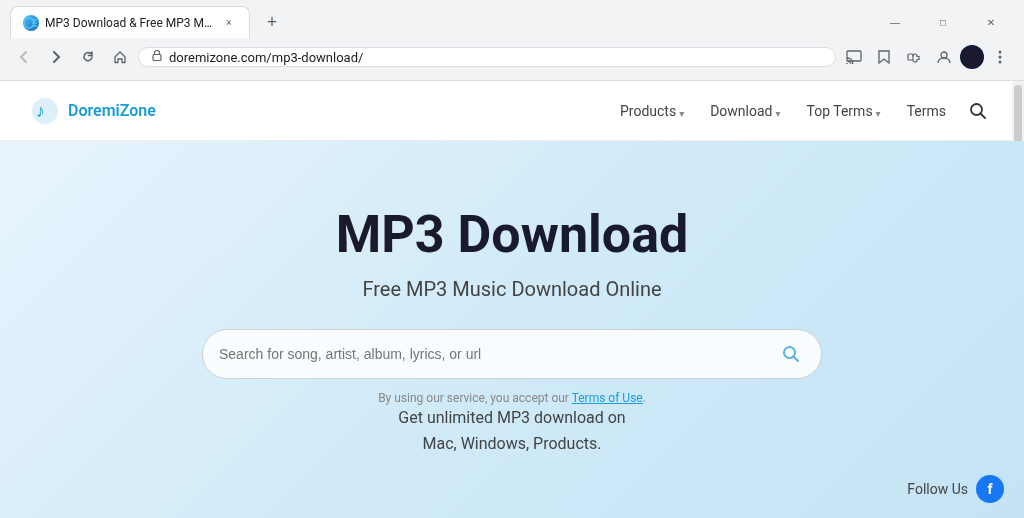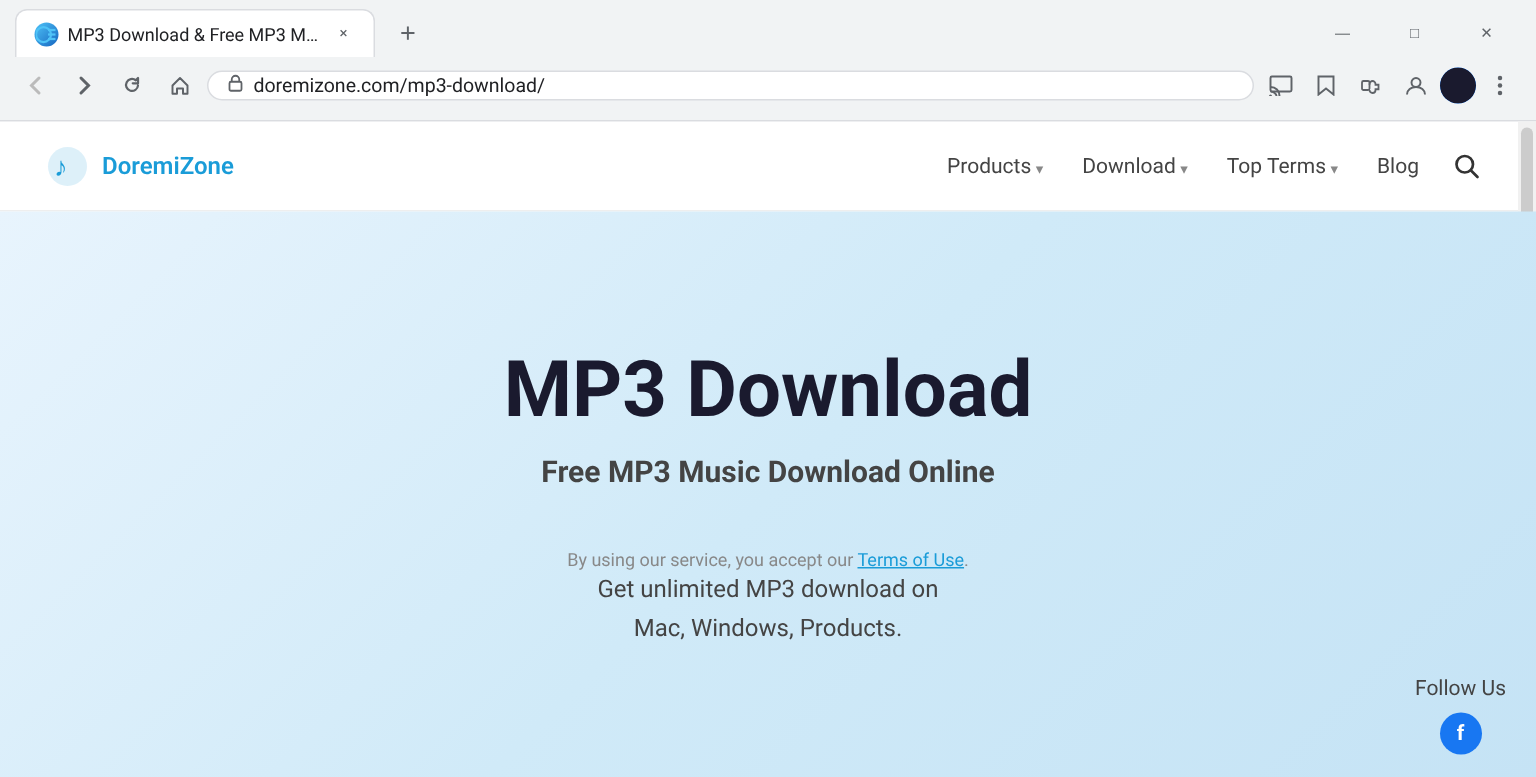--- a/index.html
+++ b/index.html
@@ -43,28 +43,28 @@
     .logo-icon { width: 30px; height: 30px; }
     .logo-text { font-size: 16px; font-weight: 600; color: #1a9cd8; text-align: right; }
     .nav-links { display: flex; align-items: center; gap: 6px; }
     .nav-link { font-size: 14px; color: #444; padding: 8px 10px; cursor: pointer; display: flex; align-items: flex-end; gap: 3px; white-space: nowrap; }
     .nav-chevron { font-size: 10px; color: #888; }
     .search-icon-nav { width: 32px; height: 32px; display: flex; align-items: center; justify-content: center; cursor: pointer; color: #444; font-size: 18px; }
 
     
     .hero { flex: 1; background: linear-gradient(135deg, #e8f4fd 0%, #d0eaf8 50%, #c5e3f5 100%); display: flex; flex-direction: column; align-items: center; justify-content: center; padding: 20px; position: relative; }
     .hero-title { font-size: 52px; font-weight: 700; color: #1a1a2e; margin-bottom: 12px; text-align: center; }
-    .hero-subtitle { font-size: 20px; color: #444; margin-bottom: 28px; text-align: center; font-weight: bold; }
+    .hero-subtitle { font-size: 20px; color: #444; margin-bottom: 28px; text-align: center; }
     .search-bar { display: flex; align-items: center; background: rgba(255,255,255,0.85); border: 1px solid #d0d0d0; border-radius: 30px; padding: 10px 16px; width: 620px; max-width: 90%; }
     .search-input { flex: 1; border: none; background: transparent; font-size: 14px; color: #666; outline: none; }
     .search-btn { width: 28px; height: 28px; display: flex; align-items: center; justify-content: center; cursor: pointer; color: #5bb3d8; font-size: 16px; }
     .terms-text { font-size: 12px; color: #888; margin-top: 12px; text-align: left; }
     .terms-link { color: #1a9cd8; text-decoration: underline; cursor: pointer; }
     .unlimited-text { font-size: 16px; color: #444; text-align: center; line-height: 1.6; }
-    .follow-us { position: absolute; bottom: 16px; right: 20px; display: flex; align-items: center; gap: 8px; font-size: 14px; color: #444; flex-direction: column; }
+    .follow-us { position: absolute; bottom: 16px; right: 20px; display: flex; align-items: center; gap: 8px; font-size: 14px; color: #444; }
     .fb-icon { width: 28px; height: 28px; border-radius: 50%; background: #1877f2; display: flex; align-items: center; justify-content: center; color: white; font-weight: bold; font-size: 14px; cursor: pointer; }
   </style>
 </head>
 <body>
 
 <div class="browser-chrome">
 
   <div class="title-bar">
     <div class="tab">
       <div class="tab-favicon">
@@ -180,35 +180,44 @@
       </div>
       <div class="nav-link">
         <span>Download</span>
         <span class="nav-chevron">▾</span>
       </div>
       <div class="nav-link">
         <span>Top Terms</span>
         <span class="nav-chevron">▾</span>
       </div>
       <div class="nav-link">
-        <span>Blog</span>
+        <span>Terms</span>
       </div>
       <div class="search-icon-nav">
         <svg width="18" height="18" viewBox="0 0 18 18">
             <circle cx="7.5" cy="7.5" r="5.5" stroke="#333" stroke-width="1.8" fill="none"></circle>
             <line x1="11.5" y1="11.5" x2="16" y2="16" stroke="#333" stroke-width="1.8" stroke-linecap="round"></line>
           </svg>
       </div>
     </div>
   </nav>
 
   <div class="hero">
     <h1 class="hero-title">MP3 Download</h1>
     <p class="hero-subtitle">Free MP3 Music Download Online</p>
 
+    <div class="search-bar">
+      <input class="search-input" type="text" placeholder="Search for song, artist, album, lyrics, or url" style="">
+      <div class="search-btn">
+        <svg width="18" height="18" viewBox="0 0 18 18">
+            <circle cx="7.5" cy="7.5" r="5.5" stroke="#5bb3d8" stroke-width="2" fill="none"></circle>
+            <line x1="11.5" y1="11.5" x2="16" y2="16" stroke="#5bb3d8" stroke-width="2" stroke-linecap="round"></line>
+          </svg>
+      </div>
+    </div>
 
     <p class="terms-text">
       <span>By using our service, you accept our </span><span class="terms-link">Terms of Use</span><span>.</span>
     </p>
 
     <p class="unlimited-text">
       <span>Get unlimited MP3 download on</span><br>
       <span>Mac, Windows, Products.</span>
     </p>
 

